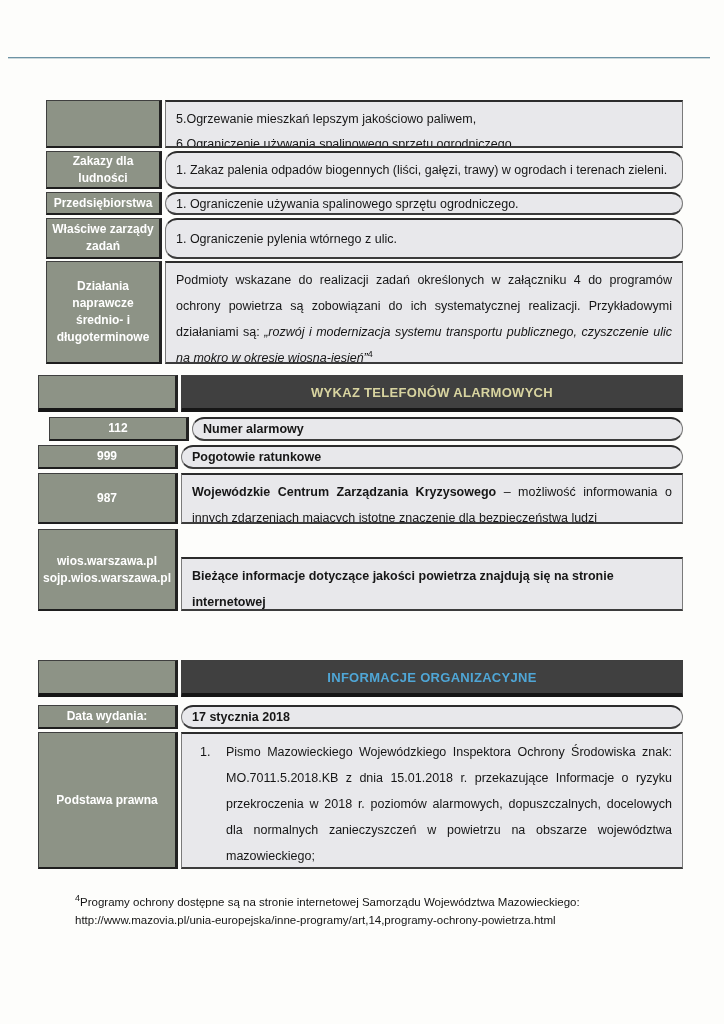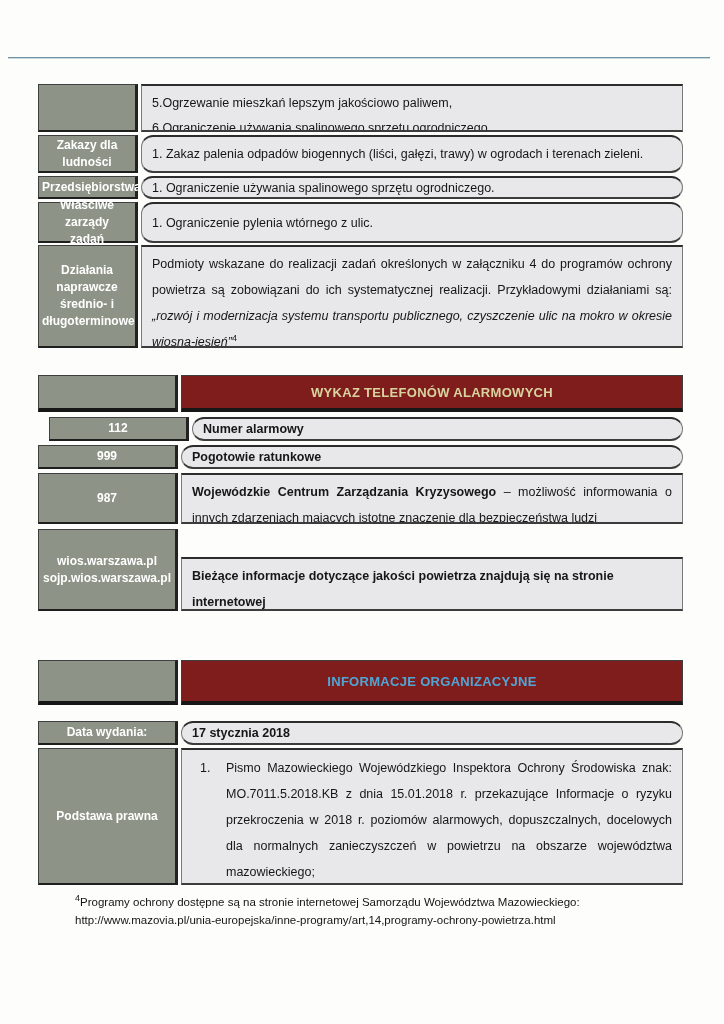--- a/index.html
+++ b/index.html
@@ -15,41 +15,41 @@
     overflow: hidden;
     color: #1b1b1b;
   }
   .top-rule {
     position: absolute; left: 8px; top: 57px;
     width: 702px; height: 1px;
     background: #6d93a4;
     box-shadow: 0 1px 0 rgba(109,147,164,0.35);
   }
   .tbl { position: absolute; left: 38px; width: 645px; }
-  #t1 { top: 84px; }
+  #t1 { top: 100px; }
   #t2 { top: 375px; }
   #t3 { top: 660px; }
 
   .row { display: flex; align-items: stretch; }
   .lbl {
     background: #8d9386;
     color: #ffffff;
     font-weight: bold;
     font-size: 12px;
     line-height: 17px;
     text-align: center;
     display: flex; flex-direction: column; justify-content: center;
     border: 1px solid #3f3f3f;
     border-right: 3px solid #222222;
     border-bottom: 2px solid #1e1e1e;
     box-sizing: border-box;
     padding: 2px 3px;
     flex: 0 0 auto;
   }
-  .w120 { width: 100px; }
+  .w120 { width: 116px; margin-left: 8px; }
   .w140 { width: 140px; }
   .cnt {
     flex: 1;
     margin-left: 3px;
     background: #e8e8eb;
     border: 1px solid #7a7a7a;
     border-top: 2px solid #2c2c2c;
     border-bottom: 2px solid #3c3c3c;
     box-sizing: border-box;
     font-size: 12.5px;
@@ -61,21 +61,21 @@
   .para { line-height: 26px; text-align: justify; padding-top: 4px; }
   .lines { line-height: 25px; padding-top: 5px; }
   .b { font-weight: bold; }
   .i { font-style: italic; }
   .blk { display: block; }
   sup { font-size: 9px; vertical-align: super; line-height: 0; }
 
   .hdr-row .lbl { border-bottom: 4px solid #161616; }
   .hdr-cnt {
     flex: 1; margin-left: 3px;
-    background: #7f1d1d;
+    background: #404040;
     border: 1px solid #3f3f3f;
     border-bottom: 4px solid #161616;
     box-sizing: border-box;
     display: flex; align-items: center; justify-content: center;
     font-weight: bold; font-size: 13px; letter-spacing: 0.3px;
   }
   .title-khaki { color: #d8d4a0; }
   .title-blue  { color: #4fa6d6; }
 
   
@@ -87,21 +87,21 @@
 
   
   #t2 .rh { height: 37px; margin-bottom: 5px; }
   #t2 .r0 { height: 24px; margin-bottom: 4px; padding-left: 11px; }
   #t2 .r1 { height: 24px; margin-bottom: 4px; }
   #t2 .r2 { height: 51px; margin-bottom: 5px; }
   #t2 .r3 { height: 82px; }
   #t2 .r3 .para { padding-top: 4px; line-height: 26px; text-align: left; margin-top: 28px; }
 
   
-  #t3 .rh { height: 45px; margin-bottom: 16px; border-radius: 17px; }
+  #t3 .rh { height: 37px; margin-bottom: 8px; border-radius: 17px; }
   #t3 .r0 { height: 24px; margin-bottom: 3px; }
   #t3 .r1 { height: 137px; }
   .list-item { display: flex; padding-top: 5px; padding-left: 8px; }
   .list-no { flex: 0 0 26px; line-height: 26px; }
   .list-text { flex: 1; line-height: 26px; text-align: justify; }
 
   .footnote {
     position: absolute; left: 75px; top: 893px; width: 580px;
     font-size: 11.5px; line-height: 18px; color: #141414;
   }

